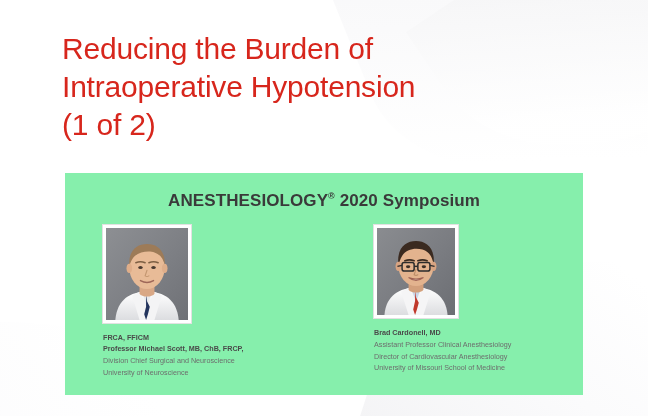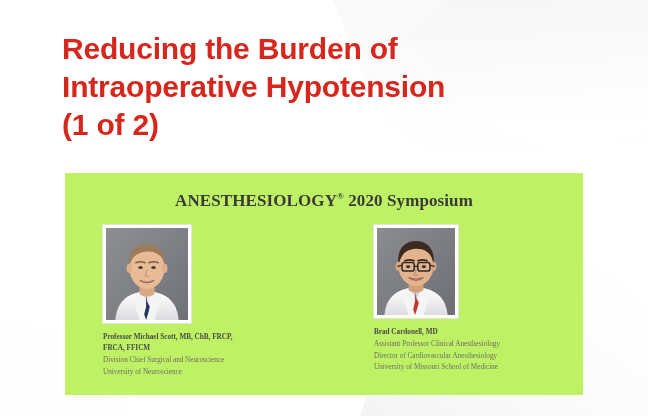--- a/index.html
+++ b/index.html
@@ -66,34 +66,33 @@
   }
 
   
   .title {
     position: absolute;
     left: 62px;
     top: 30px;
     width: 520px;
     color: #d7261c;
     font-size: 30px;
-    font-weight: bold;
+    font-weight: normal;
     line-height: 1.26;
     letter-spacing: -0.2px;
   }
 
   
   .panel {
     position: absolute;
     left: 65px;
     top: 173px;
     width: 518px;
     height: 222px;
-    background: #bef264;
-    font-family: Liberation Serif, serif;
+    background: #86efac;
   }
 
   .panel-heading {
     position: absolute;
     left: 0;
     right: 0;
     top: 18px;
     text-align: center;
     color: #3a3a3a;
     font-size: 17px;
@@ -218,22 +217,22 @@
             <ellipse cx="37" cy="42" rx="2.4" ry="1.6" fill="#4a3a30"></ellipse>
             <ellipse cx="51" cy="42" rx="2.4" ry="1.6" fill="#4a3a30"></ellipse>
 
             <path d="M44 45 L42 51 q2 1.4 4 0" stroke="#c39670" stroke-width="1.2" fill="none" stroke-linecap="round"></path>
 
             <path d="M37 56 q7 4 14 0" stroke="#9e6758" stroke-width="1.5" fill="none" stroke-linecap="round"></path>
           </svg>
         </div>
         <div class="speaker-info">
           <div class="speaker-name">
+            <div class="speaker-line">FRCA, FFICM</div>
             <div class="speaker-line">Professor Michael Scott, MB, ChB, FRCP,</div>
-            <div class="speaker-line">FRCA, FFICM</div>
           </div>
           <div class="speaker-line">Division Chief Surgical and Neuroscience</div>
           <div class="speaker-line">University of Neuroscience</div>
         </div>
       </div>
 
       <div class="speaker right">
         <div class="photo-frame">
           <svg class="photo" viewBox="0 0 84 93" preserveAspectRatio="none">
             <defs>

